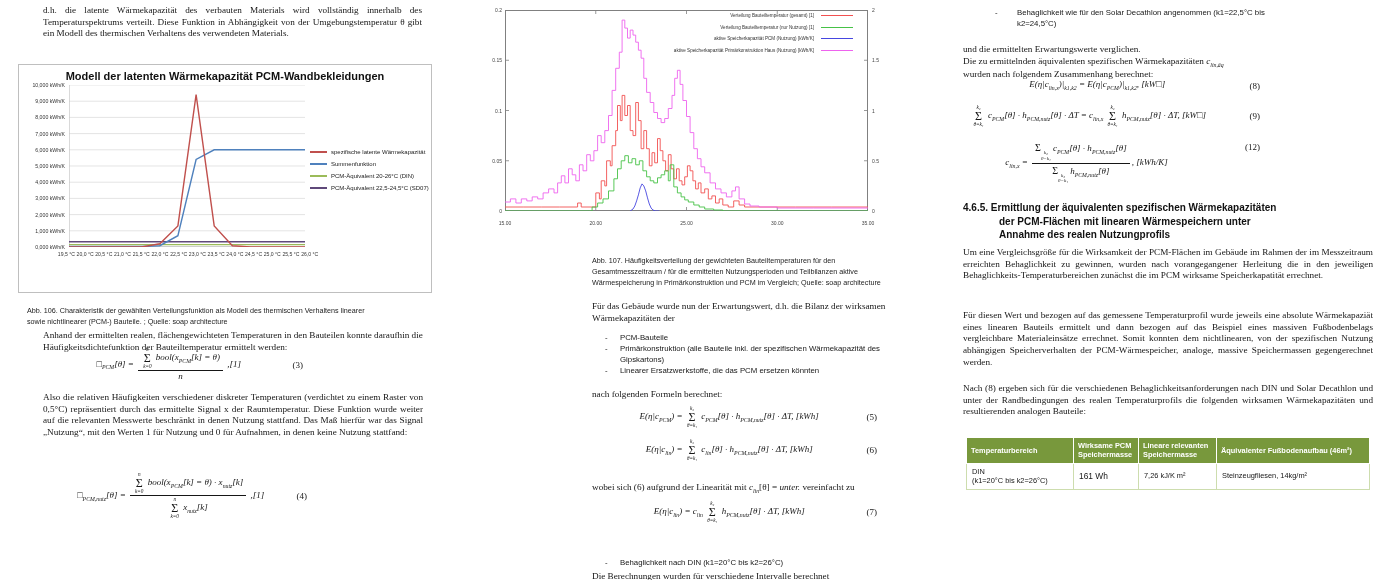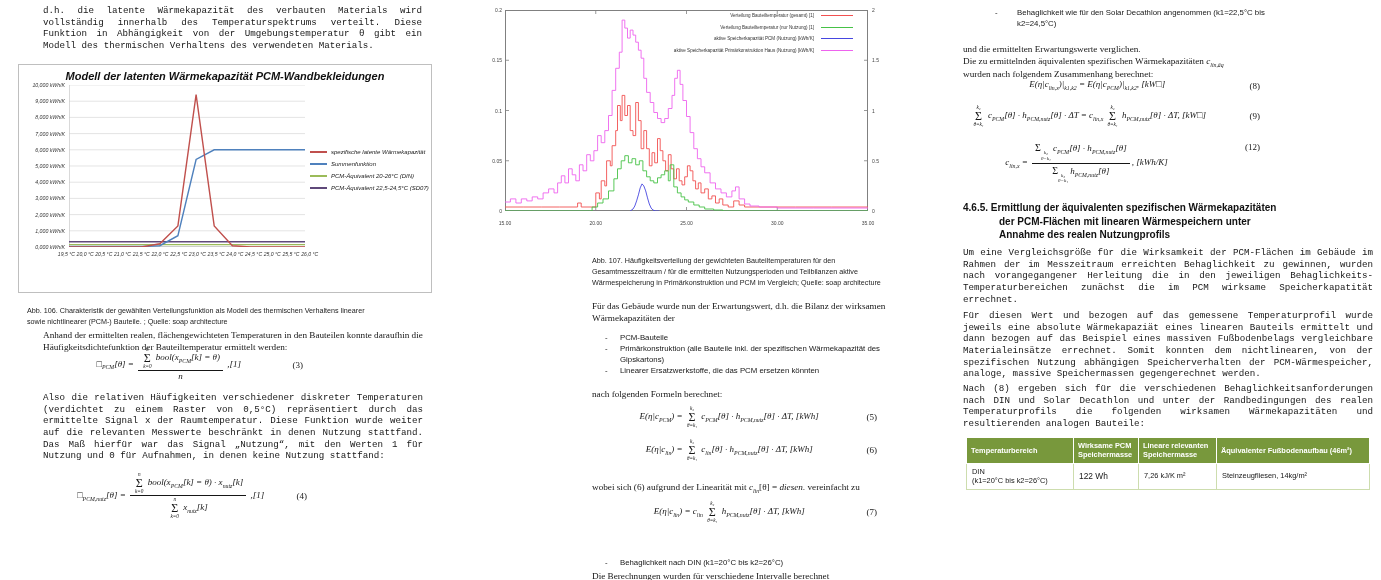--- a/index.html
+++ b/index.html
@@ -1,40 +1,40 @@
 <!DOCTYPE html>
 <html><head>
 <meta charset="utf-8">
 <style>
   html,body{margin:0;padding:0;background:#ffffff;}
   .page{position:relative;width:1381px;height:580px;background:#fff;font-family:"Liberation Serif",serif;color:#161616;overflow:hidden;}
   .abs{position:absolute;}
   .body{font-size:9.2px;line-height:1.27;}
-  .just{text-align:justify;font-family:Liberation Mono, monospace;}
+  .just{text-align:justify;}
   .caption{font-family:"Liberation Sans",sans-serif;font-size:7.2px;line-height:1.5;color:#1c1c1c;}
   .pre{white-space:pre-line;}
   
   .bullet{display:flex;font-family:"Liberation Sans",sans-serif;font-size:7.8px;line-height:1.4;}
   .bullet .dash{width:15px;flex:none;}
   .bullet .btext{flex:1;}
   
   .eqrow{display:flex;align-items:center;}
   .eq{flex:1;text-align:center;font-style:italic;font-size:9px;line-height:1.1;}
   .eq sub, sub.msub{font-size:5.8px;font-style:italic;}
   .eqnum{font-style:normal;font-size:9px;flex:none;}
   .frac{display:inline-flex;flex-direction:column;vertical-align:middle;text-align:center;margin:0 2px;}
   .frac .num{border-bottom:0.8px solid #161616;padding:0 3px 1px;}
   .frac .den{padding-top:1px;}
   .sum{display:inline-flex;flex-direction:column;align-items:center;vertical-align:middle;margin:0 2px;line-height:1;}
   .sum .lim{font-size:5.2px;font-style:italic;line-height:1.1;}
   .sum .sym{font-size:12px;font-style:normal;line-height:0.9;}
   .isym{font-style:normal;font-size:10px;}
   .ilims{display:inline-flex;flex-direction:column;font-size:5px;line-height:1.15;vertical-align:-3px;font-style:italic;}
   
-  .chart1{border:1px solid #bfbfbf;background:#fff;font-style:italic;}
+  .chart1{border:1px solid #bfbfbf;background:#fff;}
   .c1-title{position:absolute;left:0;right:0;top:5px;text-align:center;font-family:"Liberation Sans",sans-serif;font-weight:bold;font-size:11px;color:#111;}
   .c1-ylab{position:absolute;width:44px;text-align:right;font-family:"Liberation Sans",sans-serif;font-size:5.2px;color:#333;height:8px;line-height:8px;}
   .c1-xrow{position:absolute;left:38px;top:186px;width:262px;display:flex;}
   .c1-xrow span{flex:1;text-align:center;font-family:"Liberation Sans",sans-serif;font-size:5.1px;color:#333;white-space:nowrap;}
   .c1-legend{position:absolute;left:291px;top:84px;}
   .c1-legrow{display:flex;align-items:center;margin-bottom:6px;}
   .c1-legline{width:17px;height:0;border-top:2px solid #000;flex:none;margin-right:4px;}
   .c1-leglab{font-family:"Liberation Sans",sans-serif;font-size:6px;color:#222;white-space:nowrap;}
   
   .c2-lab{position:absolute;font-family:"Liberation Sans",sans-serif;font-size:5px;color:#444;height:8px;line-height:8px;}
@@ -264,21 +264,21 @@
     </div>
     <div class="abs eqrow" style="left:592px;top:439px;width:285px;">
       <span class="eq">E(η|c<sub class="msub">lin</sub>) = <span class="sum">
             <span class="lim">k₂</span>
             <span class="sym">Σ</span>
             <span class="lim">θ=k₁</span>
           </span> c<sub class="msub">lin</sub>[θ] · h<sub class="msub">PCM,nutz</sub>[θ] · ΔT, [kWh]</span>
       <span class="eqnum">(6)</span>
     </div>
 
-    <p class="abs body" style="left:592px;top:482px;width:315px;margin:0;">wobei sich (6) aufgrund der Linearität mit <i>c</i><sub class="msub">lin</sub>[θ] = <i>diesen.</i> vereinfacht zu</p>
+    <p class="abs body" style="left:592px;top:482px;width:315px;margin:0;">wobei sich (6) aufgrund der Linearität mit <i>c</i><sub class="msub">lin</sub>[θ] = <i>unter.</i> vereinfacht zu</p>
 
     <div class="abs eqrow" style="left:592px;top:501px;width:285px;">
       <span class="eq">E(η|c<sub class="msub">lin</sub>) = c<sub class="msub">lin</sub> <span class="sum">
             <span class="lim">k₂</span>
             <span class="sym">Σ</span>
             <span class="lim">θ=k₁</span>
           </span> h<sub class="msub">PCM,nutz</sub>[θ] · ΔT, [kWh]</span>
       <span class="eqnum">(7)</span>
     </div>
 
@@ -352,20 +352,20 @@
           <th>Temperaturbereich</th>
           <th>Wirksame PCM Speichermasse</th>
           <th>Lineare relevanten Speichermasse</th>
           <th>Äquivalenter Fußbodenaufbau (46m²)</th>
         </tr>
       </thead>
       <tbody>
         <tr>
           <td>DIN
 (k1=20°C bis k2=26°C)</td>
-          <td class="wh">122 Wh</td>
+          <td class="wh">161 Wh</td>
           <td>7,26 kJ/K m²</td>
           <td>Steinzeugfliesen, 14kg/m²</td>
         </tr>
       </tbody>
     </table>
   </section>
 </div>
 
 </body></html>

